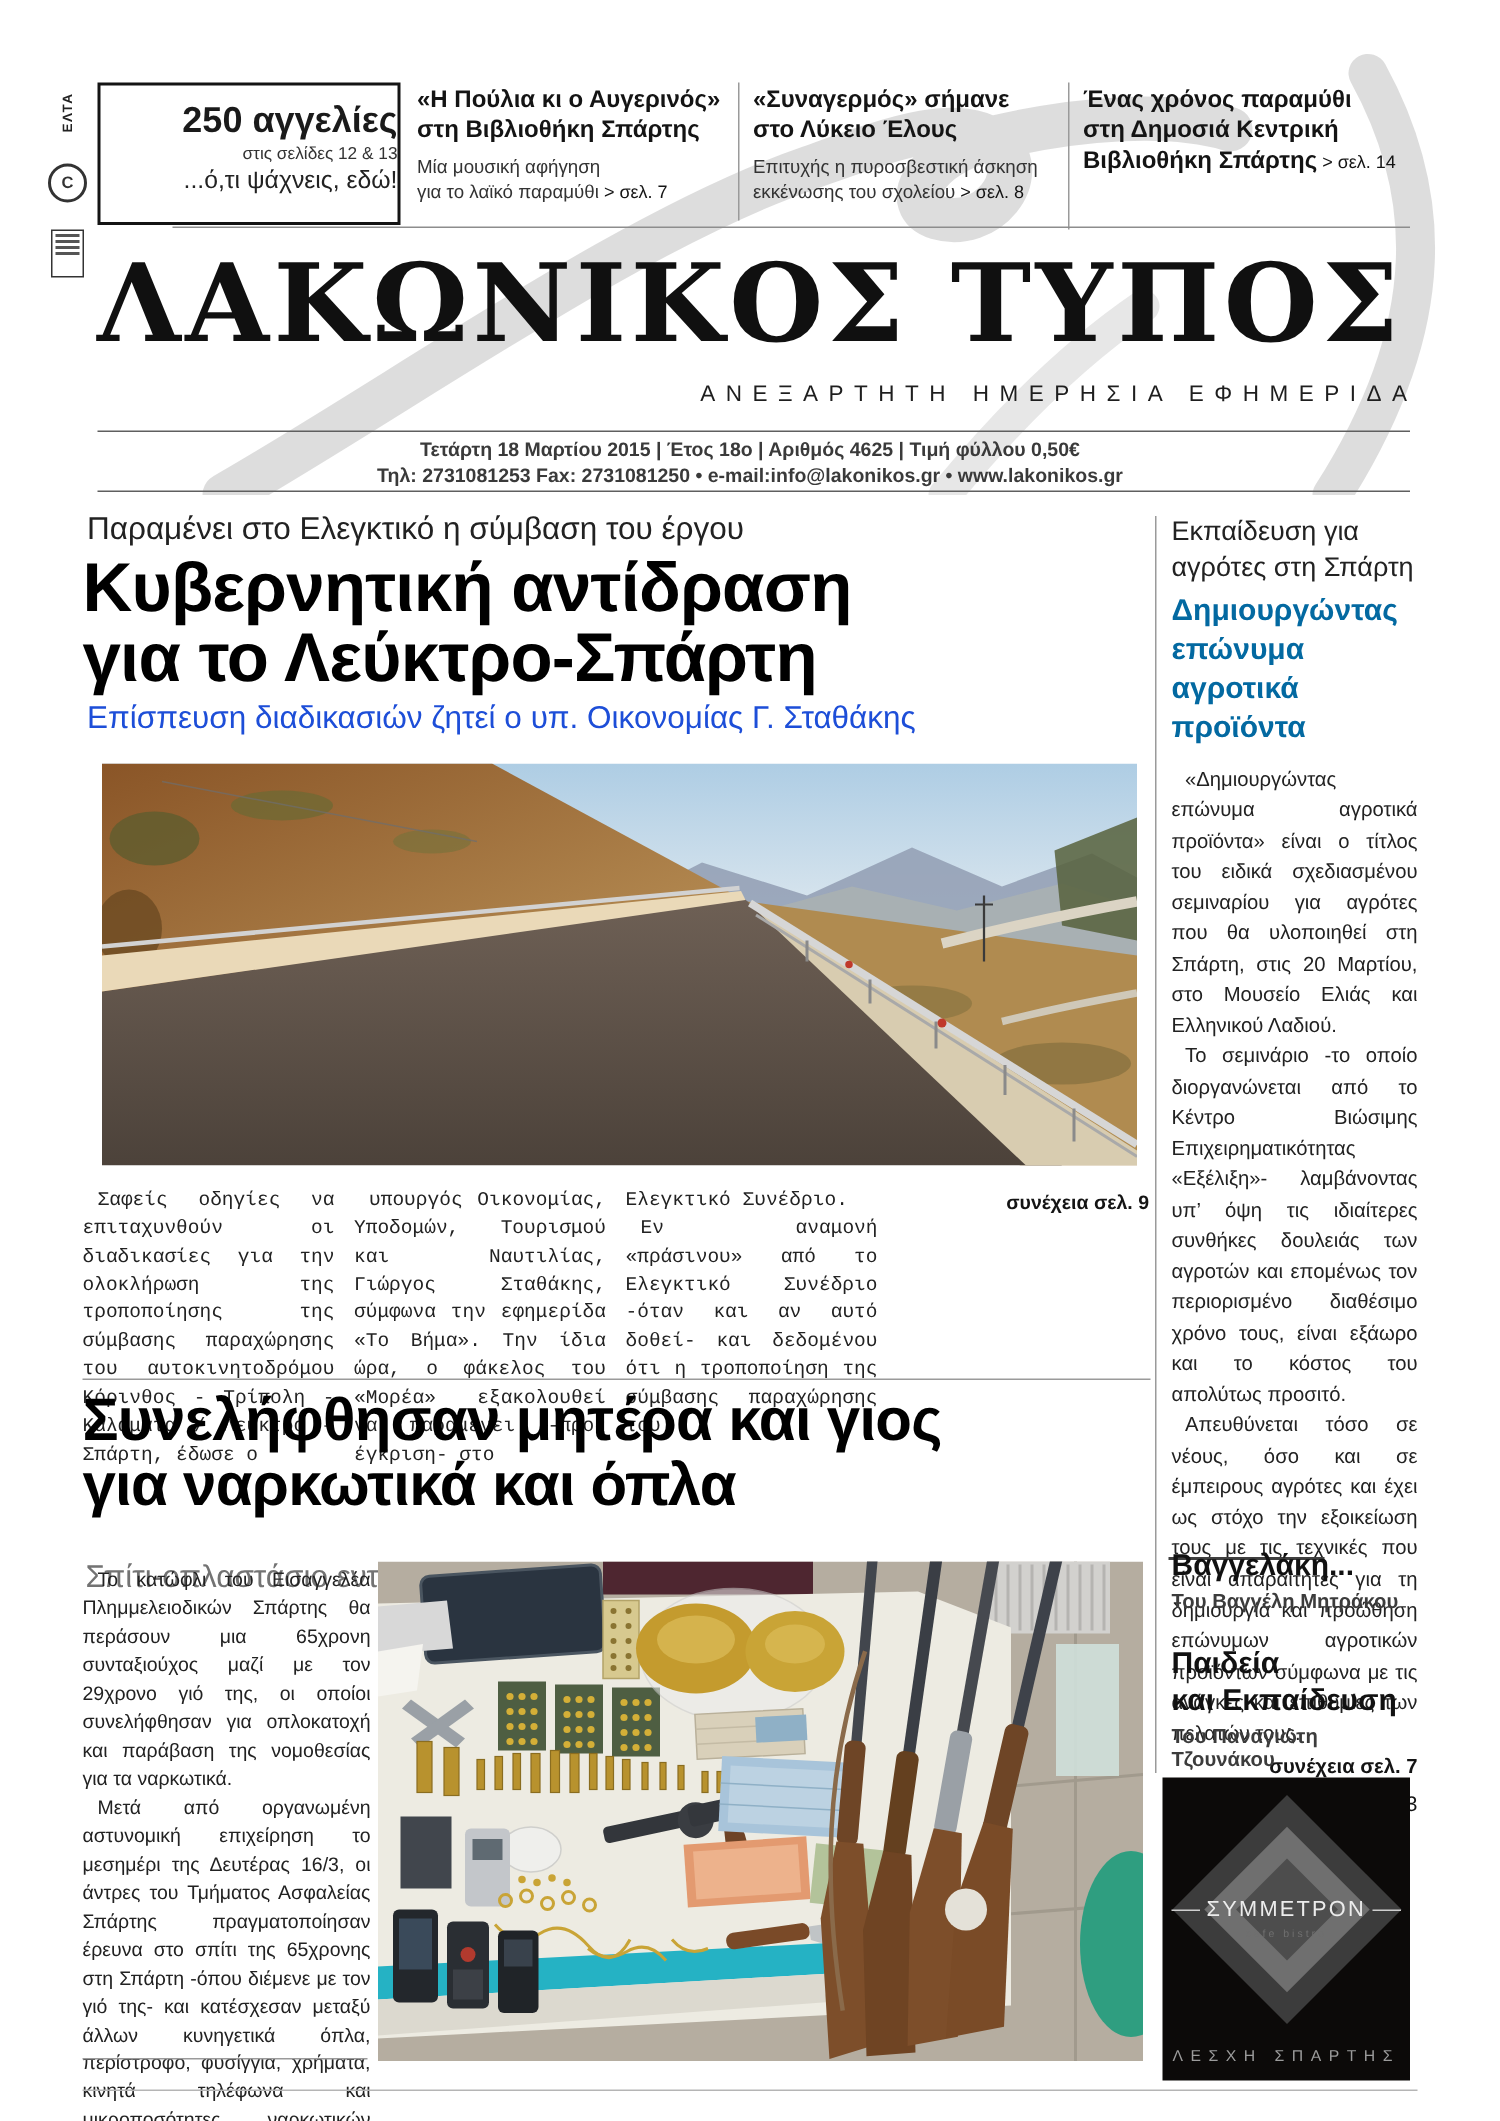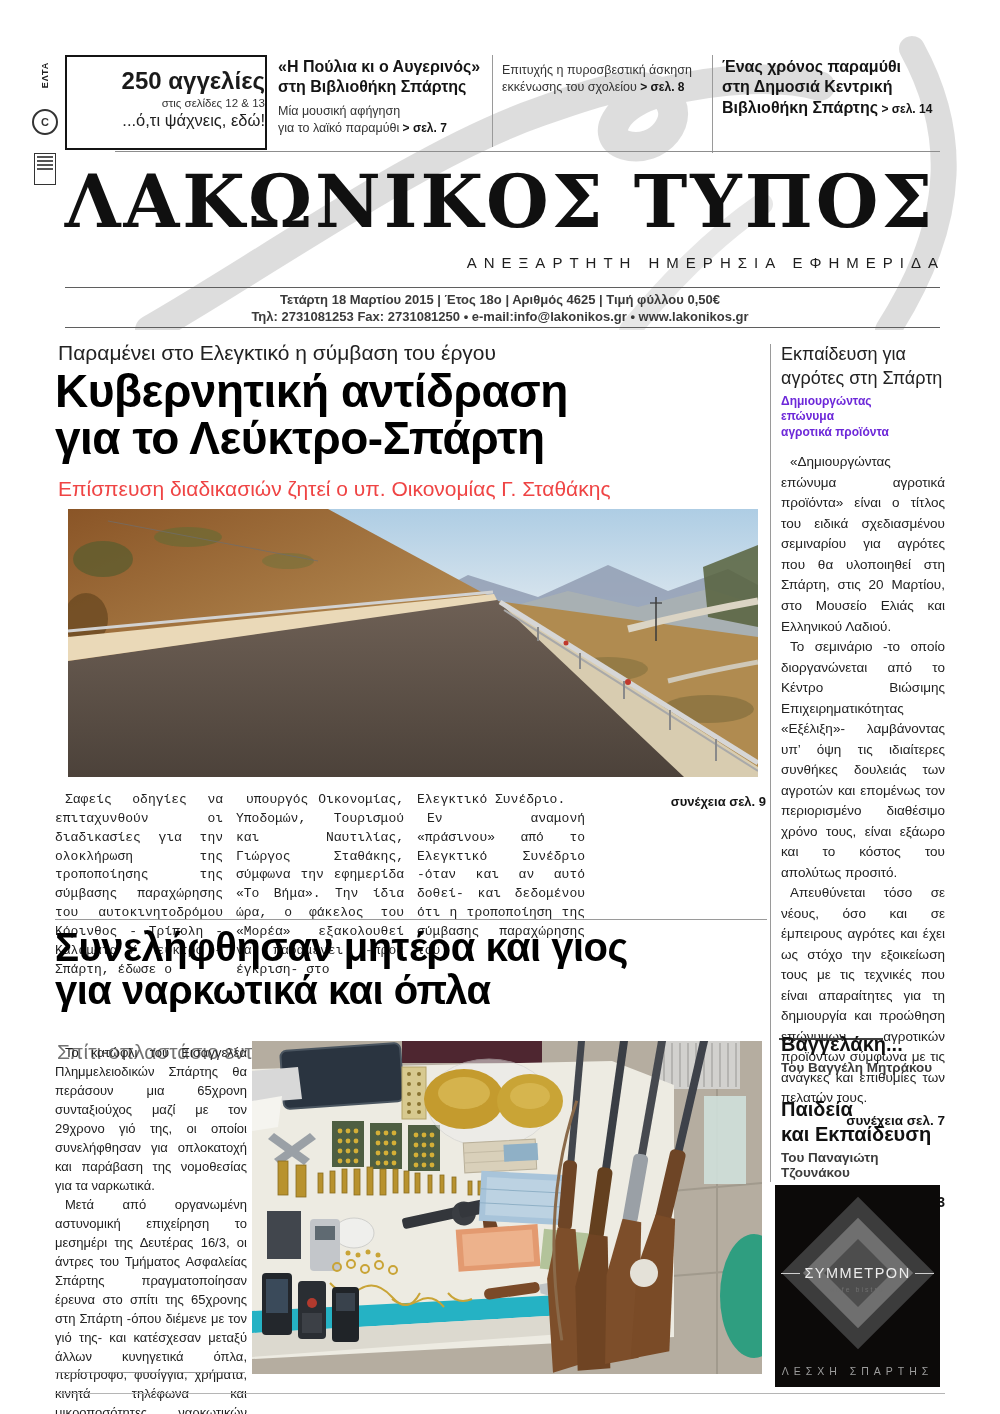--- a/index.html
+++ b/index.html
@@ -26,42 +26,42 @@
   .ads-line1{font-size:11.5px;color:#333;margin-top:2px;}
   .ads-line2{font-size:16.5px;color:#222;margin-top:2px;}
 
   
   .teaser{position:absolute;top:57px;z-index:1;}
   .teaser1{left:278px;width:212px;}
   .teaser2{left:502px;width:196px;}
   .teaser3{left:722px;width:222px;}
   .teaser-title{font-weight:bold;font-size:16px;line-height:1.28;color:#141414;white-space:pre-line;}
   .teaser-sub{font-size:12.5px;line-height:1.35;color:#333;margin-top:5px;white-space:pre-line;}
-  .page-ref{font-weight:bold;font-size:12px;color:#141414;white-space:nowrap;}
+  .page-ref{font-weight:normal;font-size:12px;color:#141414;white-space:nowrap;}
   .vdiv{position:absolute;top:55px;width:1px;height:92px;background:#9a9a9a;z-index:1;}
   .vdiv1{left:492px;}
   .vdiv2{left:712px;height:98px;}
   .hrule-top{position:absolute;left:115px;top:151px;width:825px;height:1px;background:#8d8d8d;z-index:1;}
 
   
   .masthead-title{position:absolute;left:50px;top:166px;width:900px;text-align:center;
     font-family:"DejaVu Serif","Liberation Serif",serif;font-weight:bold;font-size:72px;
     letter-spacing:3px;color:#101010;z-index:1;line-height:1;}
   .masthead-sub{position:absolute;left:55px;top:254px;width:890px;text-align:right;
     font-size:15px;letter-spacing:7px;color:#1e1e1e;z-index:1;}
   .rule-a{position:absolute;left:65px;top:287px;width:875px;height:1px;background:#5f5f5f;z-index:1;}
   .dateline{position:absolute;left:55px;top:292px;width:890px;text-align:center;
     font-size:13px;font-weight:bold;color:#3a3a3a;line-height:1.3;z-index:1;}
   .rule-b{position:absolute;left:65px;top:327px;width:875px;height:1px;background:#5f5f5f;z-index:1;}
 
   
   .kicker{position:absolute;left:58px;top:341px;font-size:21px;color:#222;z-index:1;}
   .main-headline{position:absolute;left:55px;top:368px;width:715px;font-size:46px;font-weight:bold;
     line-height:1.03;letter-spacing:-0.5px;color:#000;white-space:pre-line;z-index:1;}
-  .main-subhead{position:absolute;left:58px;top:477px;font-size:21px;color:#ef4444;z-index:1;}
+  .main-subhead{position:absolute;left:58px;top:467px;font-size:21px;color:#1d4ed8;z-index:1;}
   .photo1{position:absolute;left:68px;top:509px;width:690px;height:268px;z-index:1;}
   .photo1 svg{display:block;width:100%;height:100%;}
   .main-body{position:absolute;left:55px;top:791px;width:712px;display:flex;gap:13px;z-index:1;}
   .main-body .col{width:168px;font-size:13px;line-height:1.45;text-align:justify;color:#222;}
   .main-body p{margin:0;text-indent:10px;font-family:Liberation Mono, monospace;}
   .cont-right{display:block;text-align:right;font-weight:bold;font-size:13px;color:#141414;margin-top:2px;}
   .rule-mid{position:absolute;left:55px;top:919px;width:712px;height:1px;background:#9a9a9a;z-index:1;}
 
   
   .crime-headline{position:absolute;left:55px;top:926px;width:715px;font-size:40px;font-weight:bold;
@@ -71,21 +71,21 @@
     text-align:justify;color:#222;z-index:1;}
   .crime-body p{margin:0;text-indent:10px;}
   .crime-rule{position:absolute;left:55px;top:1372px;width:190px;height:1px;background:#9a9a9a;z-index:1;}
   .photo2{position:absolute;left:252px;top:1041px;width:510px;height:333px;z-index:1;}
   .photo2 svg{display:block;width:100%;height:100%;}
 
   
   .sidebar-vrule{position:absolute;left:770px;top:344px;width:1px;height:838px;background:#9a9a9a;z-index:1;}
   .seminar{position:absolute;left:781px;top:342px;width:164px;z-index:1;}
   .seminar-kicker{font-size:18px;line-height:1.35;color:#222;white-space:pre-line;}
-  .seminar-title{font-size:12px;font-weight:bold;line-height:1.3;color:#6d28d9;white-space:pre-line;margin-top:3px;}
+  .seminar-title{font-size:20px;font-weight:bold;line-height:1.3;color:#0369a1;white-space:pre-line;margin-top:3px;}
   .seminar-body{margin-top:12px;font-size:13.5px;line-height:1.52;text-align:justify;color:#222;}
   .seminar-body p{margin:0;text-indent:9px;}
   .seminar-cont{display:block;text-align:right;font-weight:bold;font-size:13.5px;color:#141414;margin-top:2px;}
   .sidebar-sep{position:absolute;left:779px;top:1038px;width:104px;height:2px;background:#3f3f3f;z-index:1;}
   .columnists{position:absolute;left:781px;top:1032px;width:164px;z-index:1;}
   .colm-title{font-size:20px;font-weight:bold;color:#111;line-height:1.25;white-space:pre-line;}
   .colm-author{font-size:13.5px;font-weight:bold;color:#3c3c3c;margin-top:3px;}
   .colm-gap{height:22px;}
   .ref-row{display:flex;align-items:center;gap:6px;margin-top:14px;}
   .ref-row .line{flex:1;height:1px;background:#777;}
@@ -139,20 +139,22 @@
   </div>
 
   <div class="teaser teaser1">
     <div class="teaser-title">«Η Πούλια κι ο Αυγερινός»
 στη Βιβλιοθήκη Σπάρτης</div>
     <div class="teaser-sub"><span>Μία μουσική αφήγηση
 για το λαϊκό παραμύθι</span><span class="page-ref"> &gt; σελ. 7</span></div>
   </div>
   <div class="vdiv vdiv1"></div>
   <div class="teaser teaser2">
+    <div class="teaser-title">«Συναγερμός» σήμανε
+στο Λύκειο Έλους</div>
     <div class="teaser-sub"><span>Επιτυχής η πυροσβεστική άσκηση
 εκκένωσης του σχολείου</span><span class="page-ref"> &gt; σελ. 8</span></div>
   </div>
   <div class="vdiv vdiv2"></div>
   <div class="teaser teaser3">
     <div class="teaser-title"><span>Ένας χρόνος παραμύθι
 στη Δημοσιά Κεντρική
 Βιβλιοθήκη Σπάρτης</span><span class="page-ref"> &gt; σελ. 14</span></div>
   </div>
   <div class="hrule-top"></div>

